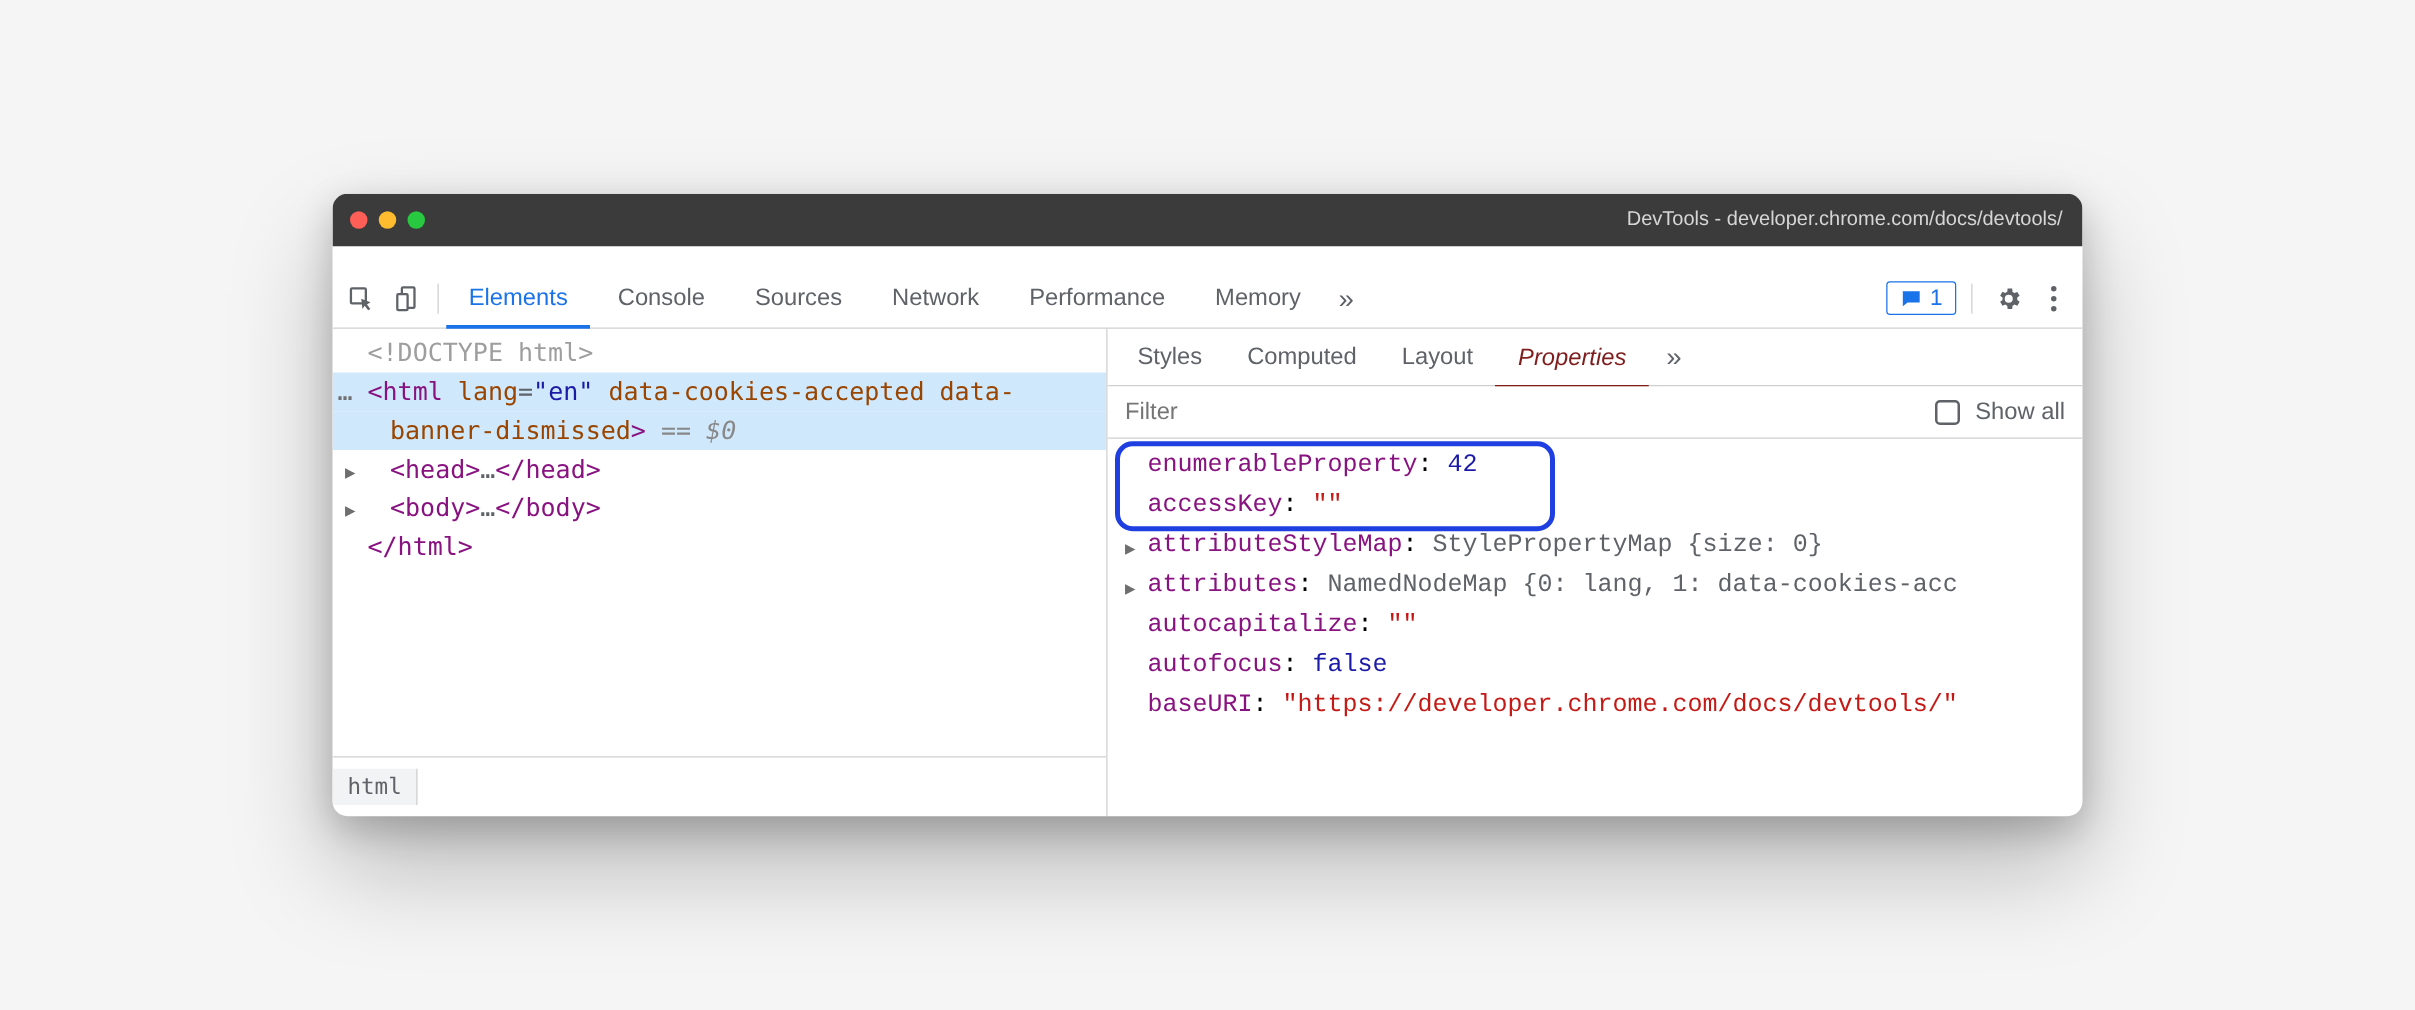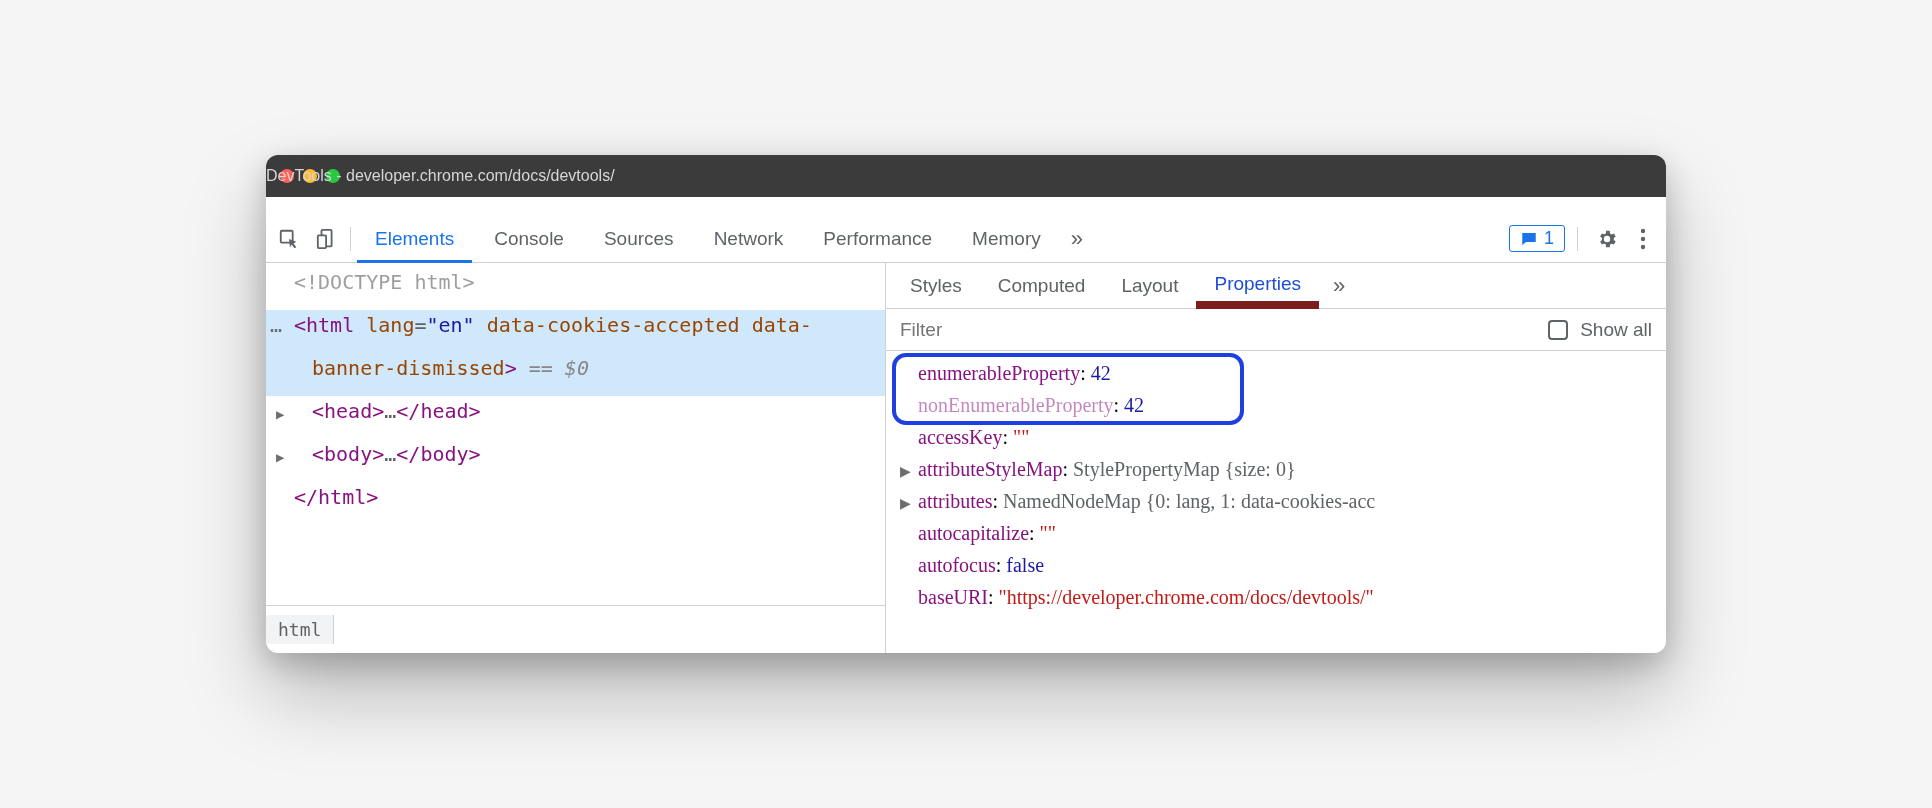--- a/index.html
+++ b/index.html
@@ -25,21 +25,21 @@
     padding: 0 14px;
     position: relative;
     flex-shrink:0;
   }
   .traffic { display:flex; gap:9px; }
   .light { width:14px; height:14px; border-radius:50%; }
   .red { background:#ff5f57;}
   .yellow{background:#febc2e;}
   .green{background:#28c840;}
   .titlebar .title {
-    position:absolute; left:0; right:0; text-align:left;
+    position:absolute; left:0; right:16px; text-align:right;
     color:#d6d6d6; font-size:16px; font-weight:500;
     pointer-events:none;
   }
   
   .toolbar {
     display:flex; align-items:center;
     height: 48px;
     border-bottom:1px solid #d0d0d0;
     padding: 0 6px;
     gap: 4px;
@@ -75,52 +75,52 @@
   .left-pane { width: 620px; border-right:1px solid #d0d0d0; display:flex; flex-direction:column;}
   .right-pane{ flex:1; display:flex; flex-direction:column; overflow:hidden;}
   
   .dom {
     flex:1; overflow:auto;
     font-family: ui-monospace, Menlo, monospace;
     font-size: 20px;
     line-height: 1.55;
     padding-top:4px;
   }
-  .dom-line { white-space: pre; padding:0 14px 12px 28px; position:relative; }
+  .dom-line { white-space: pre; padding:0 14px 0 28px; position:relative; }
   .dom-line.selected { background:#cfe8fc; }
   .dom-line .dots { position:absolute; left:4px; color:#6e6e6e;}
   .expander { position:absolute; left:10px; color:#6e6e6e; font-size:14px; top:8px;}
   .c-gray{color:#9e9e9e;} .c-tag{color:#881280;} .c-attr{color:#994500;} .c-val{color:#1a1aa6;} .c-eq{color:#5f6368;}
   .c-ref{color:#888; font-style:italic;}
   .breadcrumb {
     height:48px; border-top:1px solid #d0d0d0;
     display:flex; align-items:center;
     font-size:18px;
   }
   .crumb{ padding:4px 12px; background:#f1f3f4; color:#5f6368; font-family:ui-monospace,Menlo,monospace; border-right:1px solid #d0d0d0;}
   
   .sub-tabs {
     display:flex; align-items:center;
     height:46px; border-bottom:1px solid #d0d0d0;
     padding:0 6px; font-size:19px;
   }
   .sub-tab{ padding:0 18px; height:100%; display:flex; align-items:center; color:#5f6368; cursor:pointer;}
-  .sub-tab.active{ color:#1d4ed8; border-bottom:8px solid #7f1d1d; margin-bottom:-1px; padding-top:3px;}
+  .sub-tab.active{ color:#7f1d1d; border-bottom:1px solid #7f1d1d; margin-bottom:-1px; padding-top:3px;font-style:italic;}
   .filter-row {
     display:flex; align-items:center;
     height:42px; border-bottom:1px solid #d0d0d0;
     padding:0 14px; font-size:19px; color:#5f6368;
     gap:12px;
   }
   .filter-row input { border:none; outline:none; flex:1; font-size:19px; color:#0f766e;}
   .checkbox { width:20px; height:20px; border:2px solid #5f6368; border-radius:4px;}
   
   .props {
     flex:1; overflow:hidden;
-    font-family: Liberation Serif, serif;
+    font-family: Liberation Mono, monospace;
     font-size: 20px; line-height:1.6;
     padding:6px 0 0 14px;
     white-space: nowrap;
     position:relative;
   }
   .prop-line{ padding-left:18px; position:relative; }
   .prop-line .tri{ position:absolute; left:0; color:#6e6e6e; font-size:14px; top:8px;}
   .p-key{ color:#881280;} .p-key.dim{ opacity:.5;} .p-val-num{color:#1a1aa6;} .p-val-str{color:#c41a16;} .p-val-obj{color:#5f6368;} .p-val-bool{color:#1a1aa6;}
   .highlight-box{
     position:absolute; border:4px solid #1f3fe0; border-radius:14px;
@@ -209,21 +209,20 @@
         <div class="chev" style="margin-left:6px">»</div>
       </div>
       <div class="filter-row">
         <input placeholder="Filter" style="">
         <div class="checkbox"></div>
         <span>Show all</span>
       </div>
       <div class="props" id="props">
         <div class="highlight-box" style="left:6px; top:2px; width:352px; height:72px;"></div>
       <div class="prop-line"><span class="p-key">enumerableProperty</span>: <span class="p-val-num">42</span></div>
-          <div class="prop-line"><span class="p-key dim">nonEnumerableProperty</span>: <span class="p-val-num">42</span></div>
           <div class="prop-line"><span class="p-key">accessKey</span>: <span class="p-val-str">""</span></div>
           <div class="prop-line"><span class="tri">▶</span><span class="p-key">attributeStyleMap</span>: <span class="p-val-obj">StylePropertyMap {size: 0}</span></div>
           <div class="prop-line"><span class="tri">▶</span><span class="p-key">attributes</span>: <span class="p-val-obj">NamedNodeMap {0: lang, 1: data-cookies-acc</span></div>
           <div class="prop-line"><span class="p-key">autocapitalize</span>: <span class="p-val-str">""</span></div>
           <div class="prop-line"><span class="p-key">autofocus</span>: <span class="p-val-bool">false</span></div>
           <div class="prop-line"><span class="p-key">baseURI</span>: <span class="p-val-str">"https://developer.chrome.com/docs/devtools/"</span></div>
         </div>
     </div>
   </div>
 </div>

